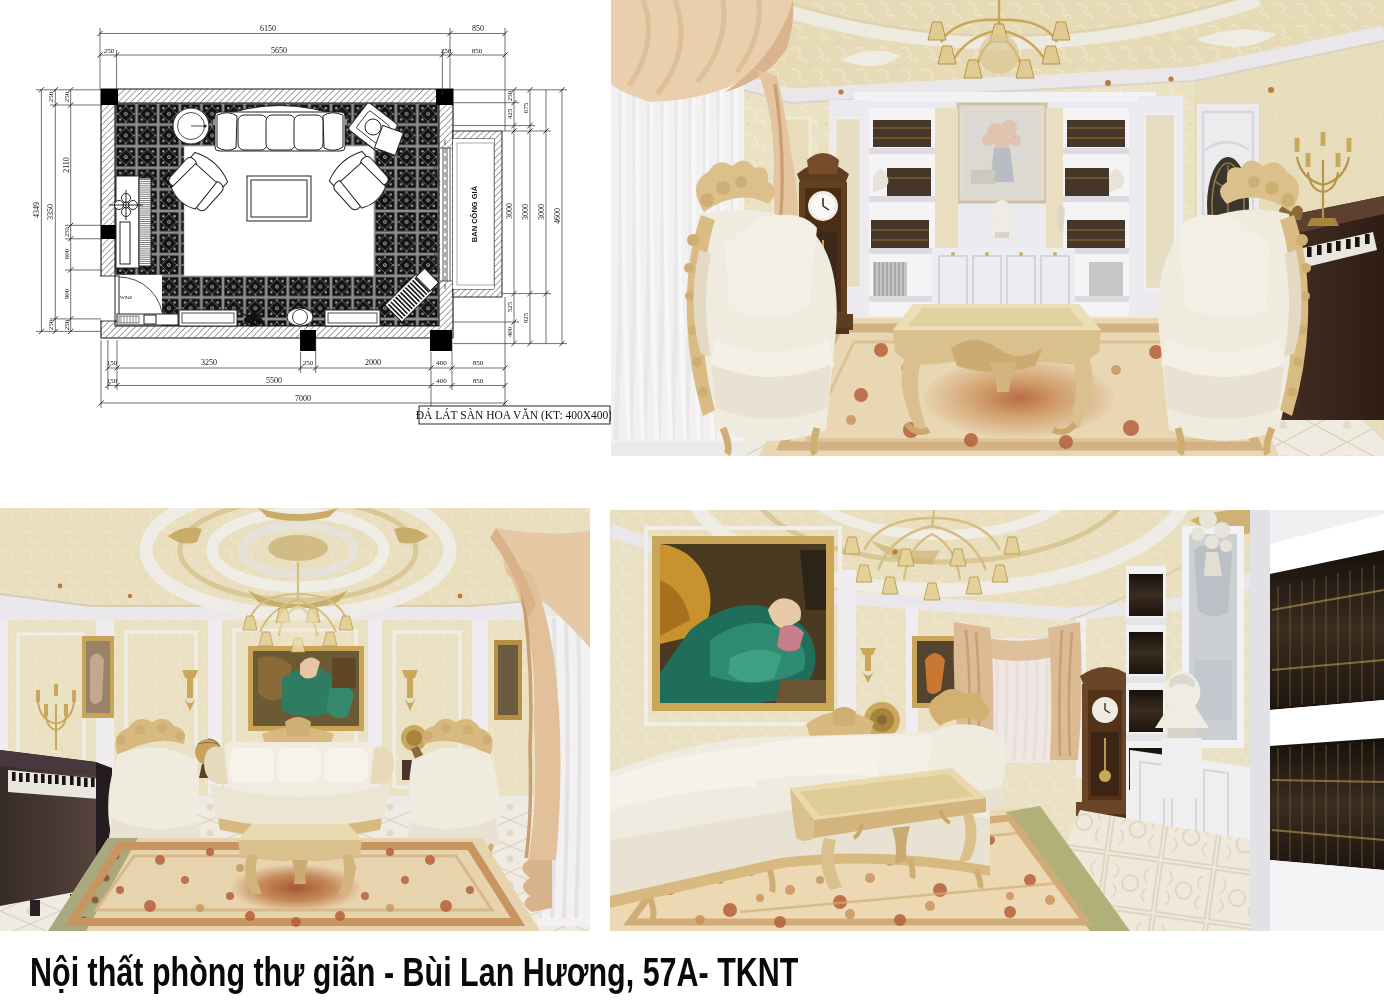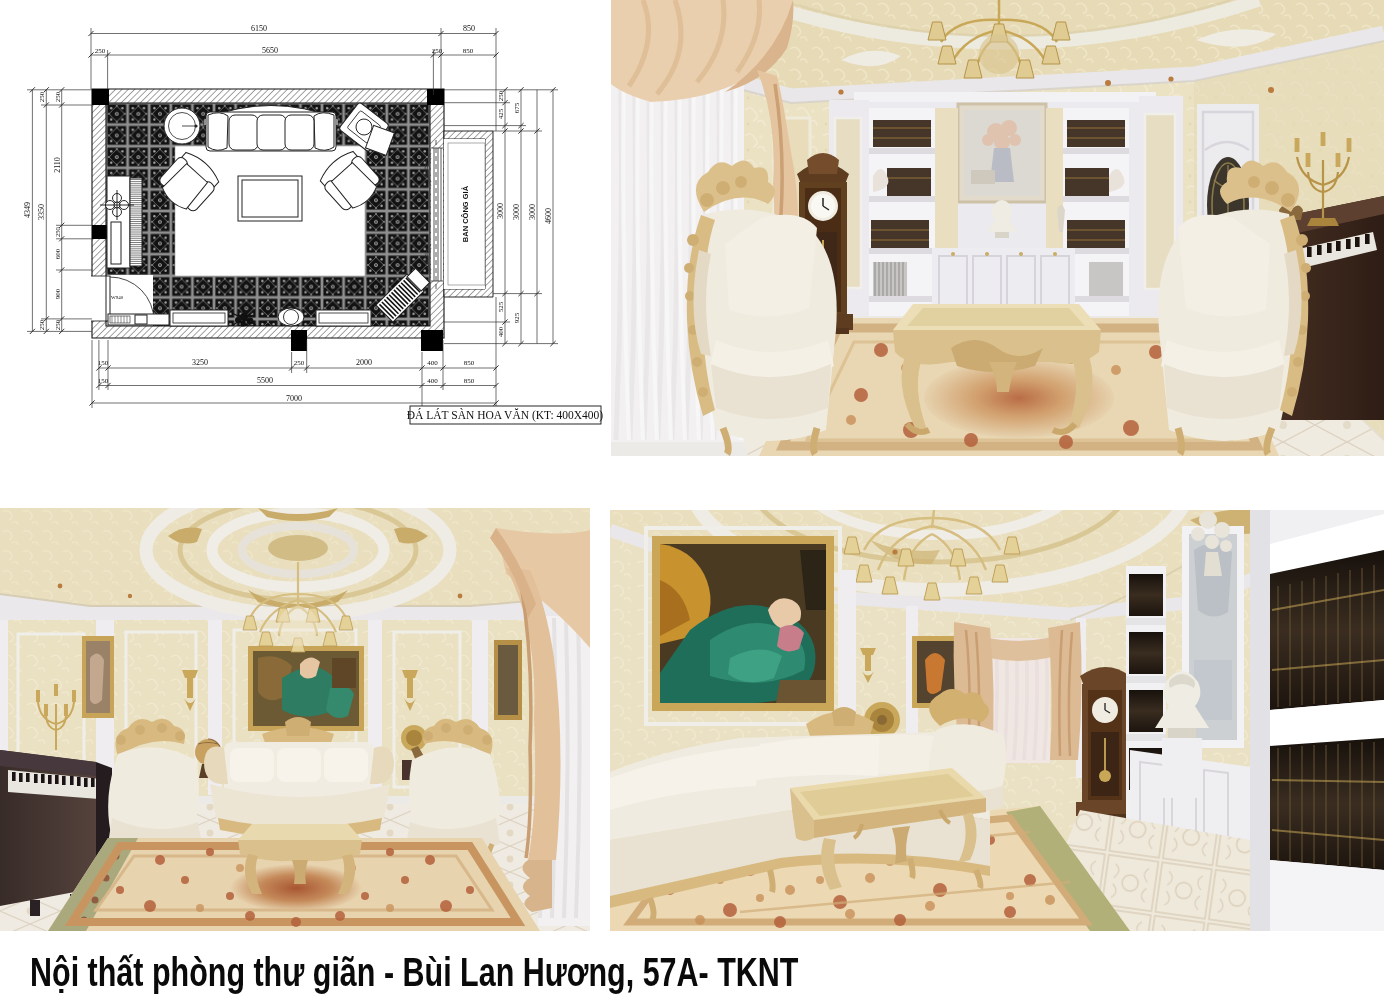--- a/index.html
+++ b/index.html
@@ -1,17 +1,17 @@
 <!DOCTYPE html>
 <html><head><meta charset="utf-8"><style>
 html,body{margin:0;padding:0;width:1384px;height:1002px;background:#fff;overflow:hidden;font-family:"Liberation Sans",sans-serif;position:relative}
 .abs{position:absolute}
 </style></head><body>
 
-<div class="abs" style="left:7px;top:0;width:600px;height:460px">
+<div class="abs" style="left:16px;top:0;width:600px;height:460px">
 <svg width="600" height="460" viewBox="0 0 600 460" xmlns="http://www.w3.org/2000/svg">
 <defs>
 <pattern id="hatch" width="4.5" height="4.5" patternUnits="userSpaceOnUse" patternTransform="rotate(45)">
   <rect width="4.5" height="4.5" fill="#ffffff"></rect>
   <line x1="0" y1="0" x2="0" y2="4.5" stroke="#444" stroke-width="1"></line>
 </pattern>
 <pattern id="tiles" width="21.6" height="21.6" patternUnits="userSpaceOnUse" x="99" y="103">
   <rect width="21.6" height="21.6" fill="#8f8f8f"></rect>
   <rect x="1.4" y="1.4" width="18.8" height="18.8" fill="#121212"></rect>
   <circle cx="10.8" cy="10.8" r="1.8" fill="#c5c5c5"></circle>

